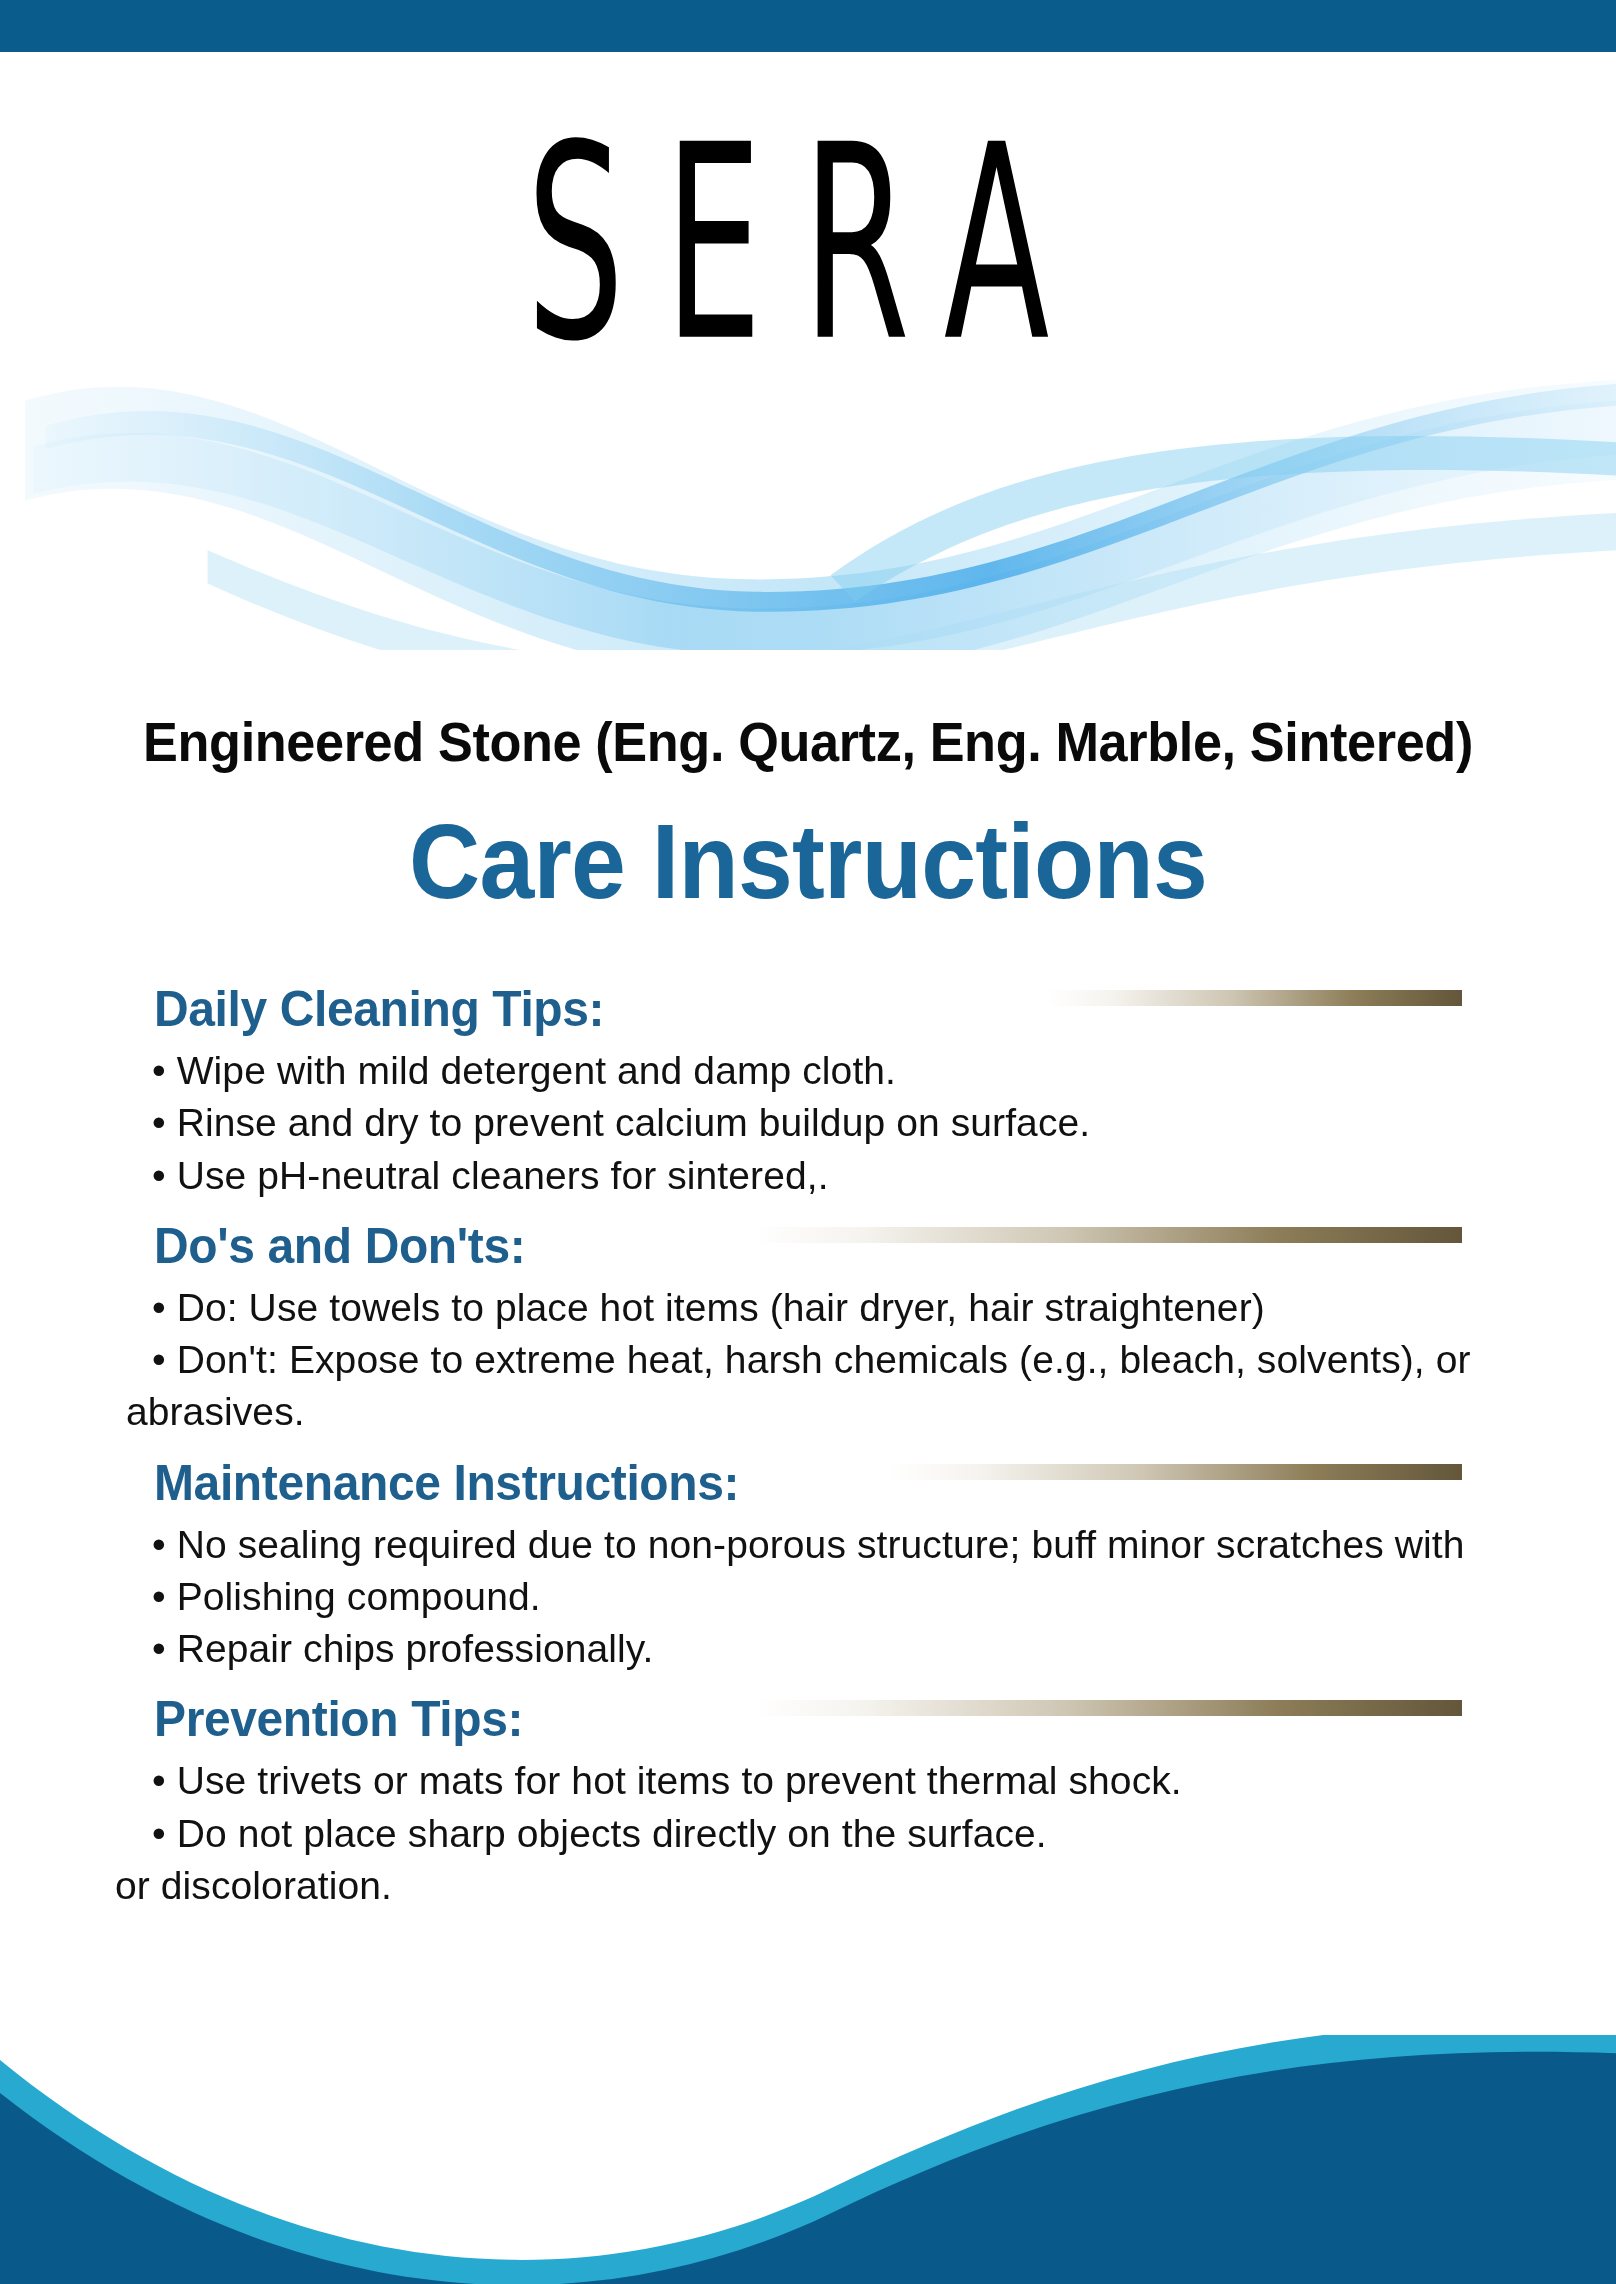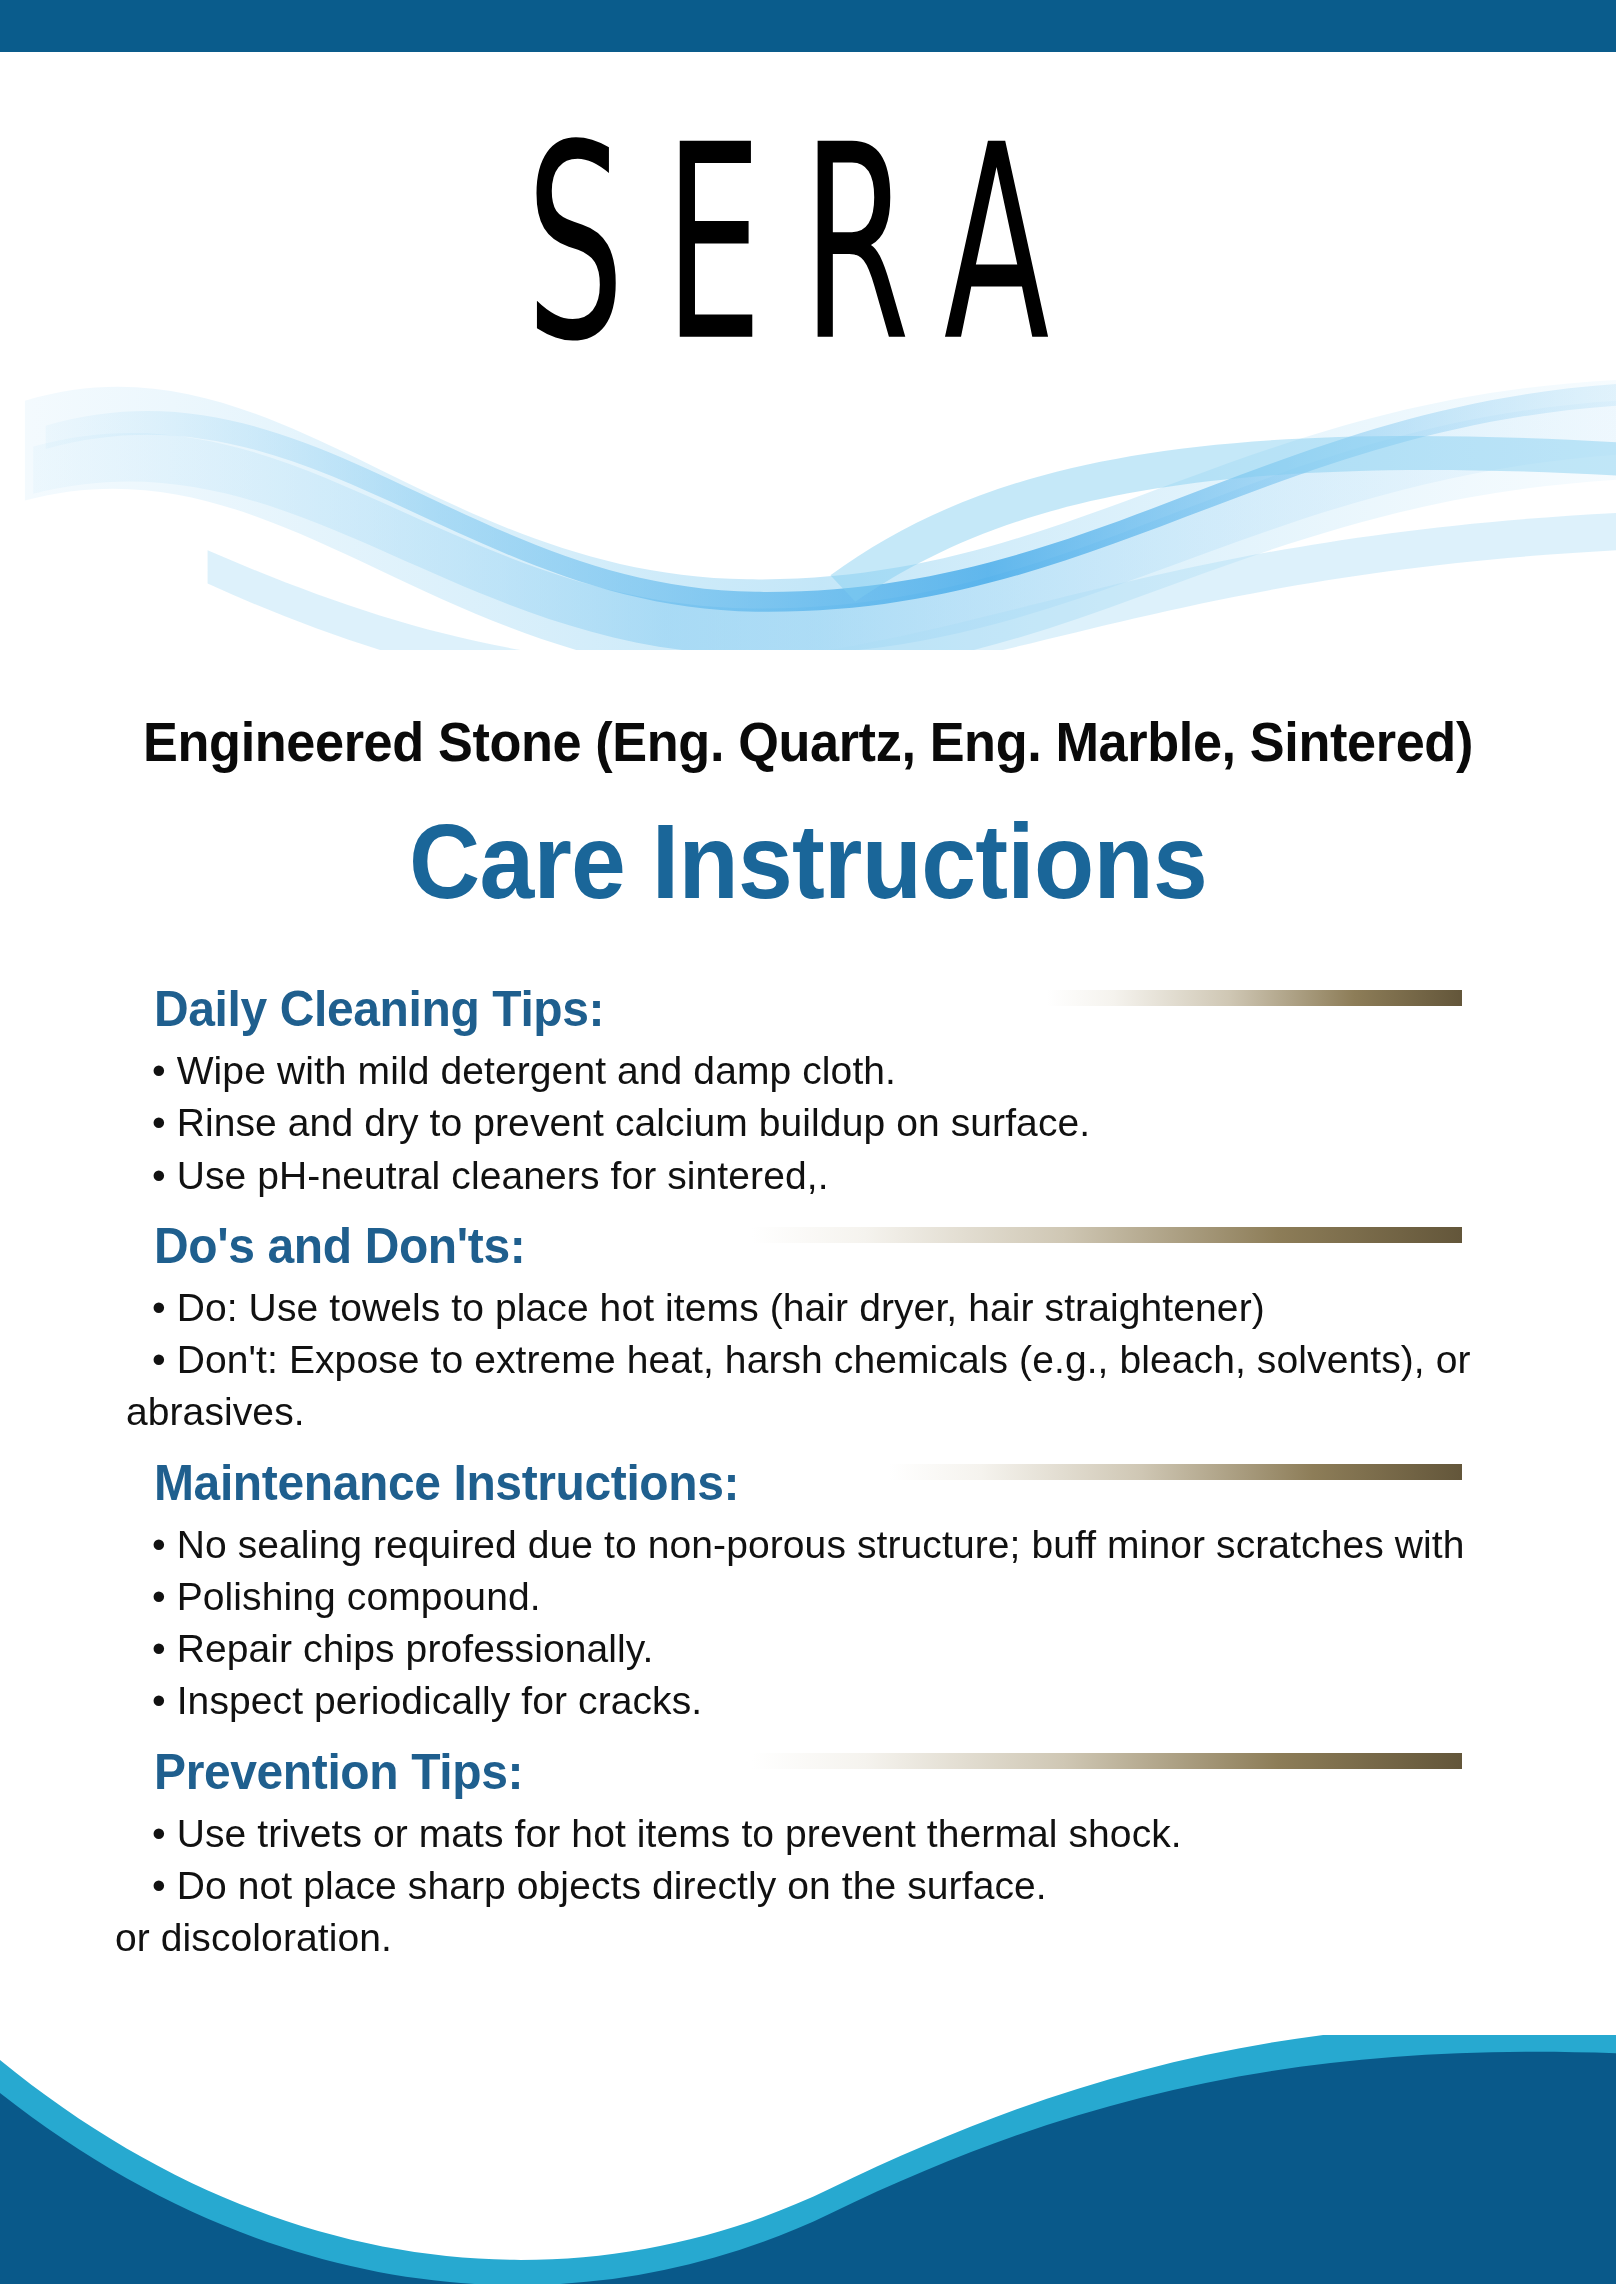--- a/index.html
+++ b/index.html
@@ -246,21 +246,20 @@
 
   <div class="section">
     <div class="section-head">
       <div class="section-title" style="color: rgb(31, 95, 142);">Maintenance Instructions:</div>
       <div class="section-rule" style="width: 573px;"></div>
     </div>
     <ul class="bullets">
       <li>• No sealing required due to non-porous structure; buff minor scratches with</li>
       <li>• Polishing compound.</li>
       <li>• Repair chips professionally.</li>
-      <li>• Inspect periodically for cracks.</li>
     </ul>
   </div>
 
   <div class="section">
     <div class="section-head">
       <div class="section-title" style="color: rgb(31, 95, 142);">Prevention Tips:</div>
       <div class="section-rule" style="width: 710px;"></div>
     </div>
     <ul class="bullets">
       <li>• Use trivets or mats for hot items to prevent thermal shock.</li>

